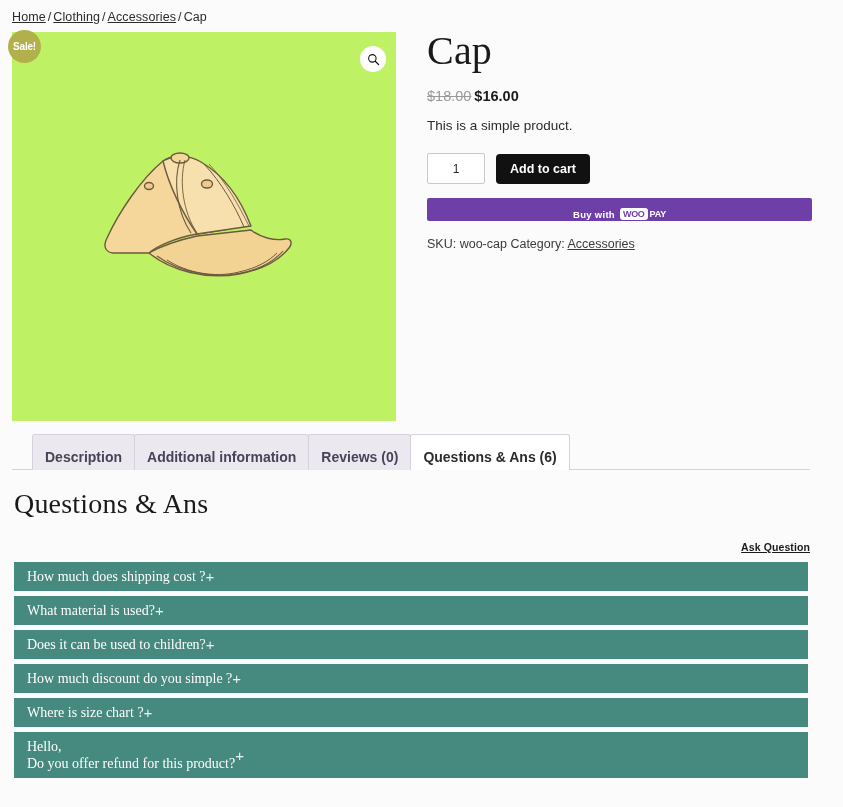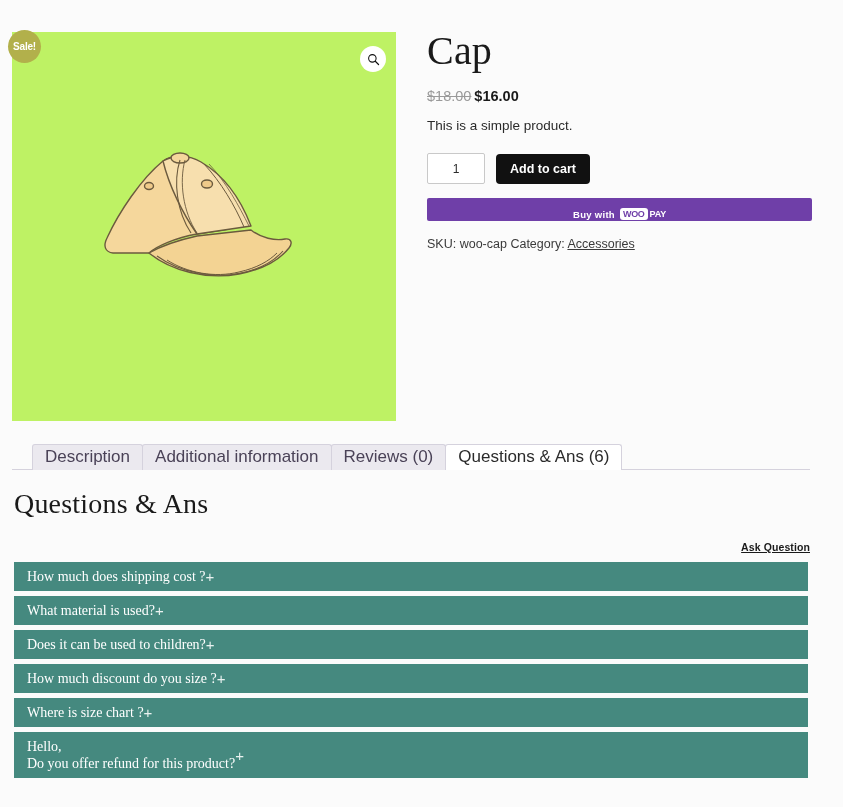--- a/index.html
+++ b/index.html
@@ -218,23 +218,23 @@
     align-items: flex-end;
     list-style: none;
     margin: 0;
     padding: 0 0 0 20px;
     position: relative;
     border-bottom: 1px solid #d5d2dd;
     height: 27px;
   }
   .tab {
     position: relative;
-    padding: 5px 12px 6px 12px;
-    font-size: 17px;
-    font-weight: normal;
+    padding: 15px 12px 6px 12px;
+    font-size: 14px;
+    font-weight: bold;
     color: #4a4257;
     background: #ebe9ef;
     border: 1px solid #d5d2dd;
     border-bottom: none;
     margin-right: -1px;
     border-radius: 3px 3px 0 0;
     cursor: pointer;
     line-height: 14px;
     bottom: -1px;
   }
@@ -299,20 +299,23 @@
     line-height: 1;
     user-select: none;
     font-family: "Liberation Sans", sans-serif;
   }
 </style>
 </head>
 <body>
 
 <div class="page">
 
+  <nav class="breadcrumb">
+    <a href="#">Home</a><span class="sep">/</span><a href="#">Clothing</a><span class="sep">/</span><a href="#">Accessories</a><span class="sep">/</span><span class="current">Cap</span>
+  </nav>
 
   <div class="gallery">
     <div class="sale-badge">Sale!</div>
     <div class="zoom-btn">
       <svg width="13" height="13" viewBox="0 0 16 16">
         <circle cx="6.6" cy="6.6" r="4.6" fill="none" stroke="#111" stroke-width="1.3"></circle>
         <line x1="10.2" y1="10.2" x2="14.2" y2="14.2" stroke="#111" stroke-width="1.5" stroke-linecap="round"></line>
       </svg>
     </div>
     <div class="cap-wrap">
@@ -391,21 +394,21 @@
     </div>
     <div class="acc-item">
       <span class="acc-q">What material is used?</span>
       <span class="acc-plus">+</span>
     </div>
     <div class="acc-item">
       <span class="acc-q">Does it can be used to children?</span>
       <span class="acc-plus">+</span>
     </div>
     <div class="acc-item">
-      <span class="acc-q">How much discount do you size ?</span>
+      <span class="acc-q">How much discount do you simple ?</span>
       <span class="acc-plus">+</span>
     </div>
     <div class="acc-item">
       <span class="acc-q">Where is size chart ?</span>
       <span class="acc-plus">+</span>
     </div>
     <div class="acc-item tall">
       <span class="acc-q">Hello,
 Do you offer refund for this product?</span>
       <span class="acc-plus">+</span>

